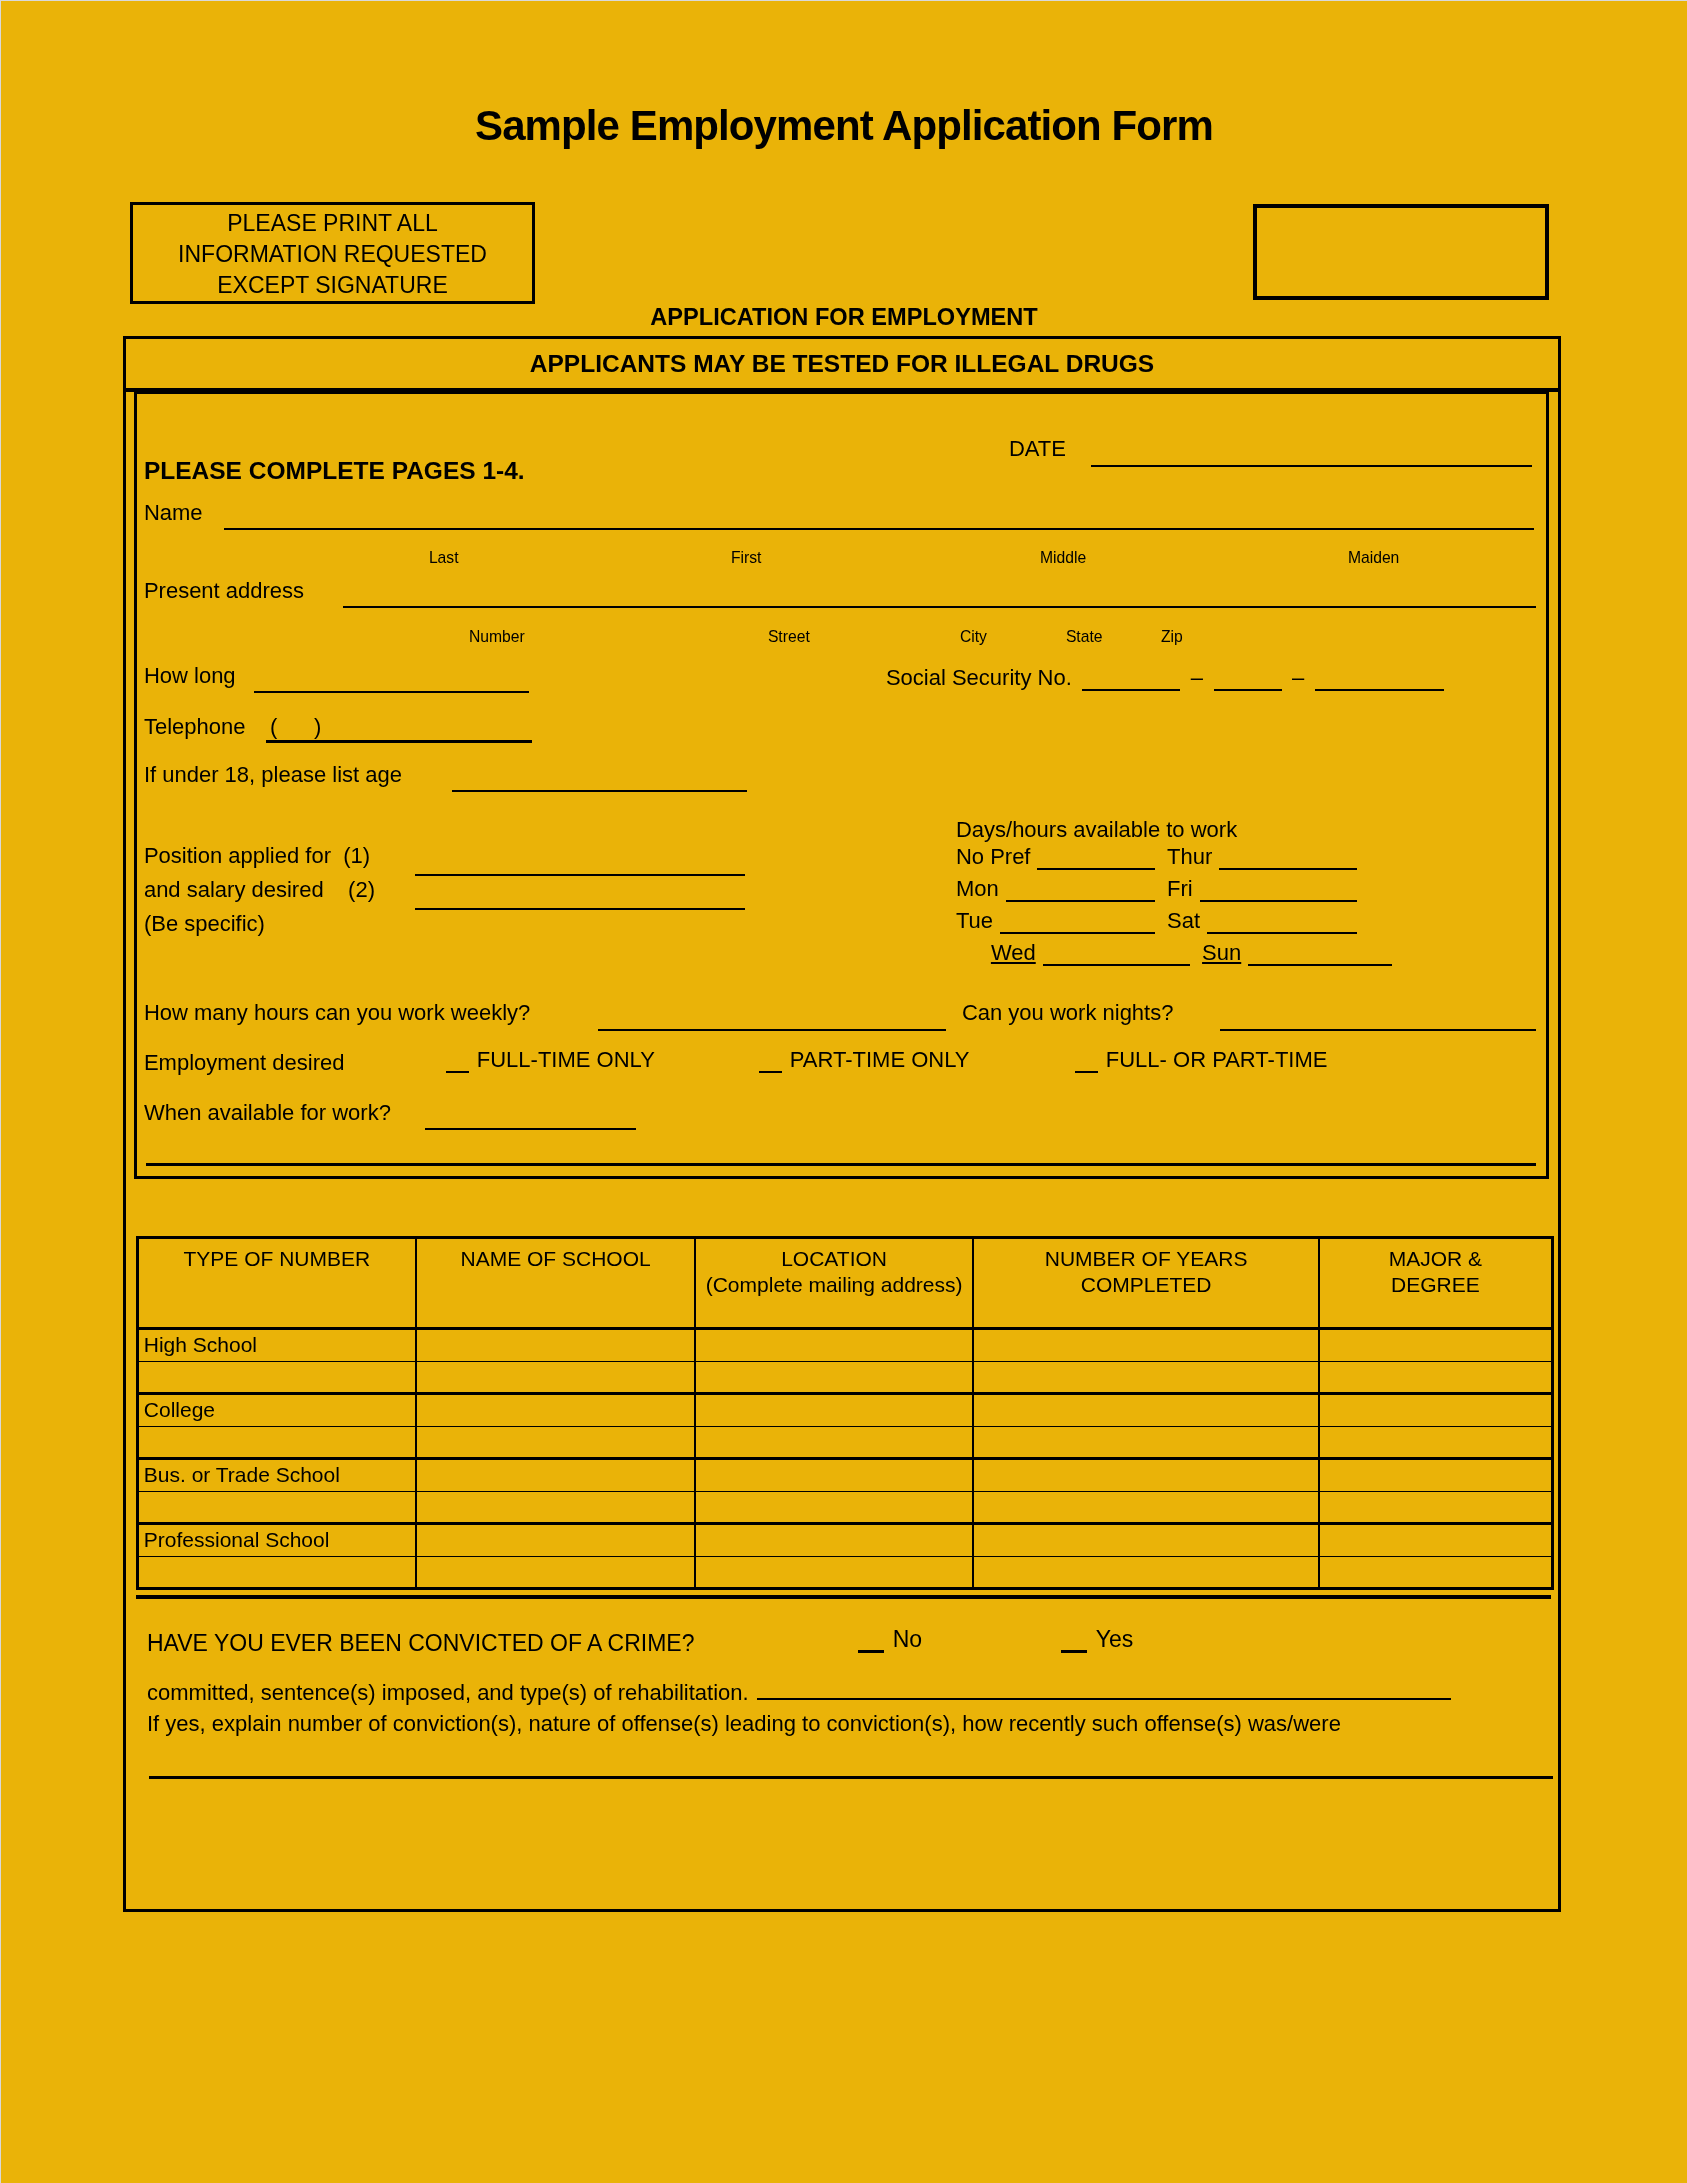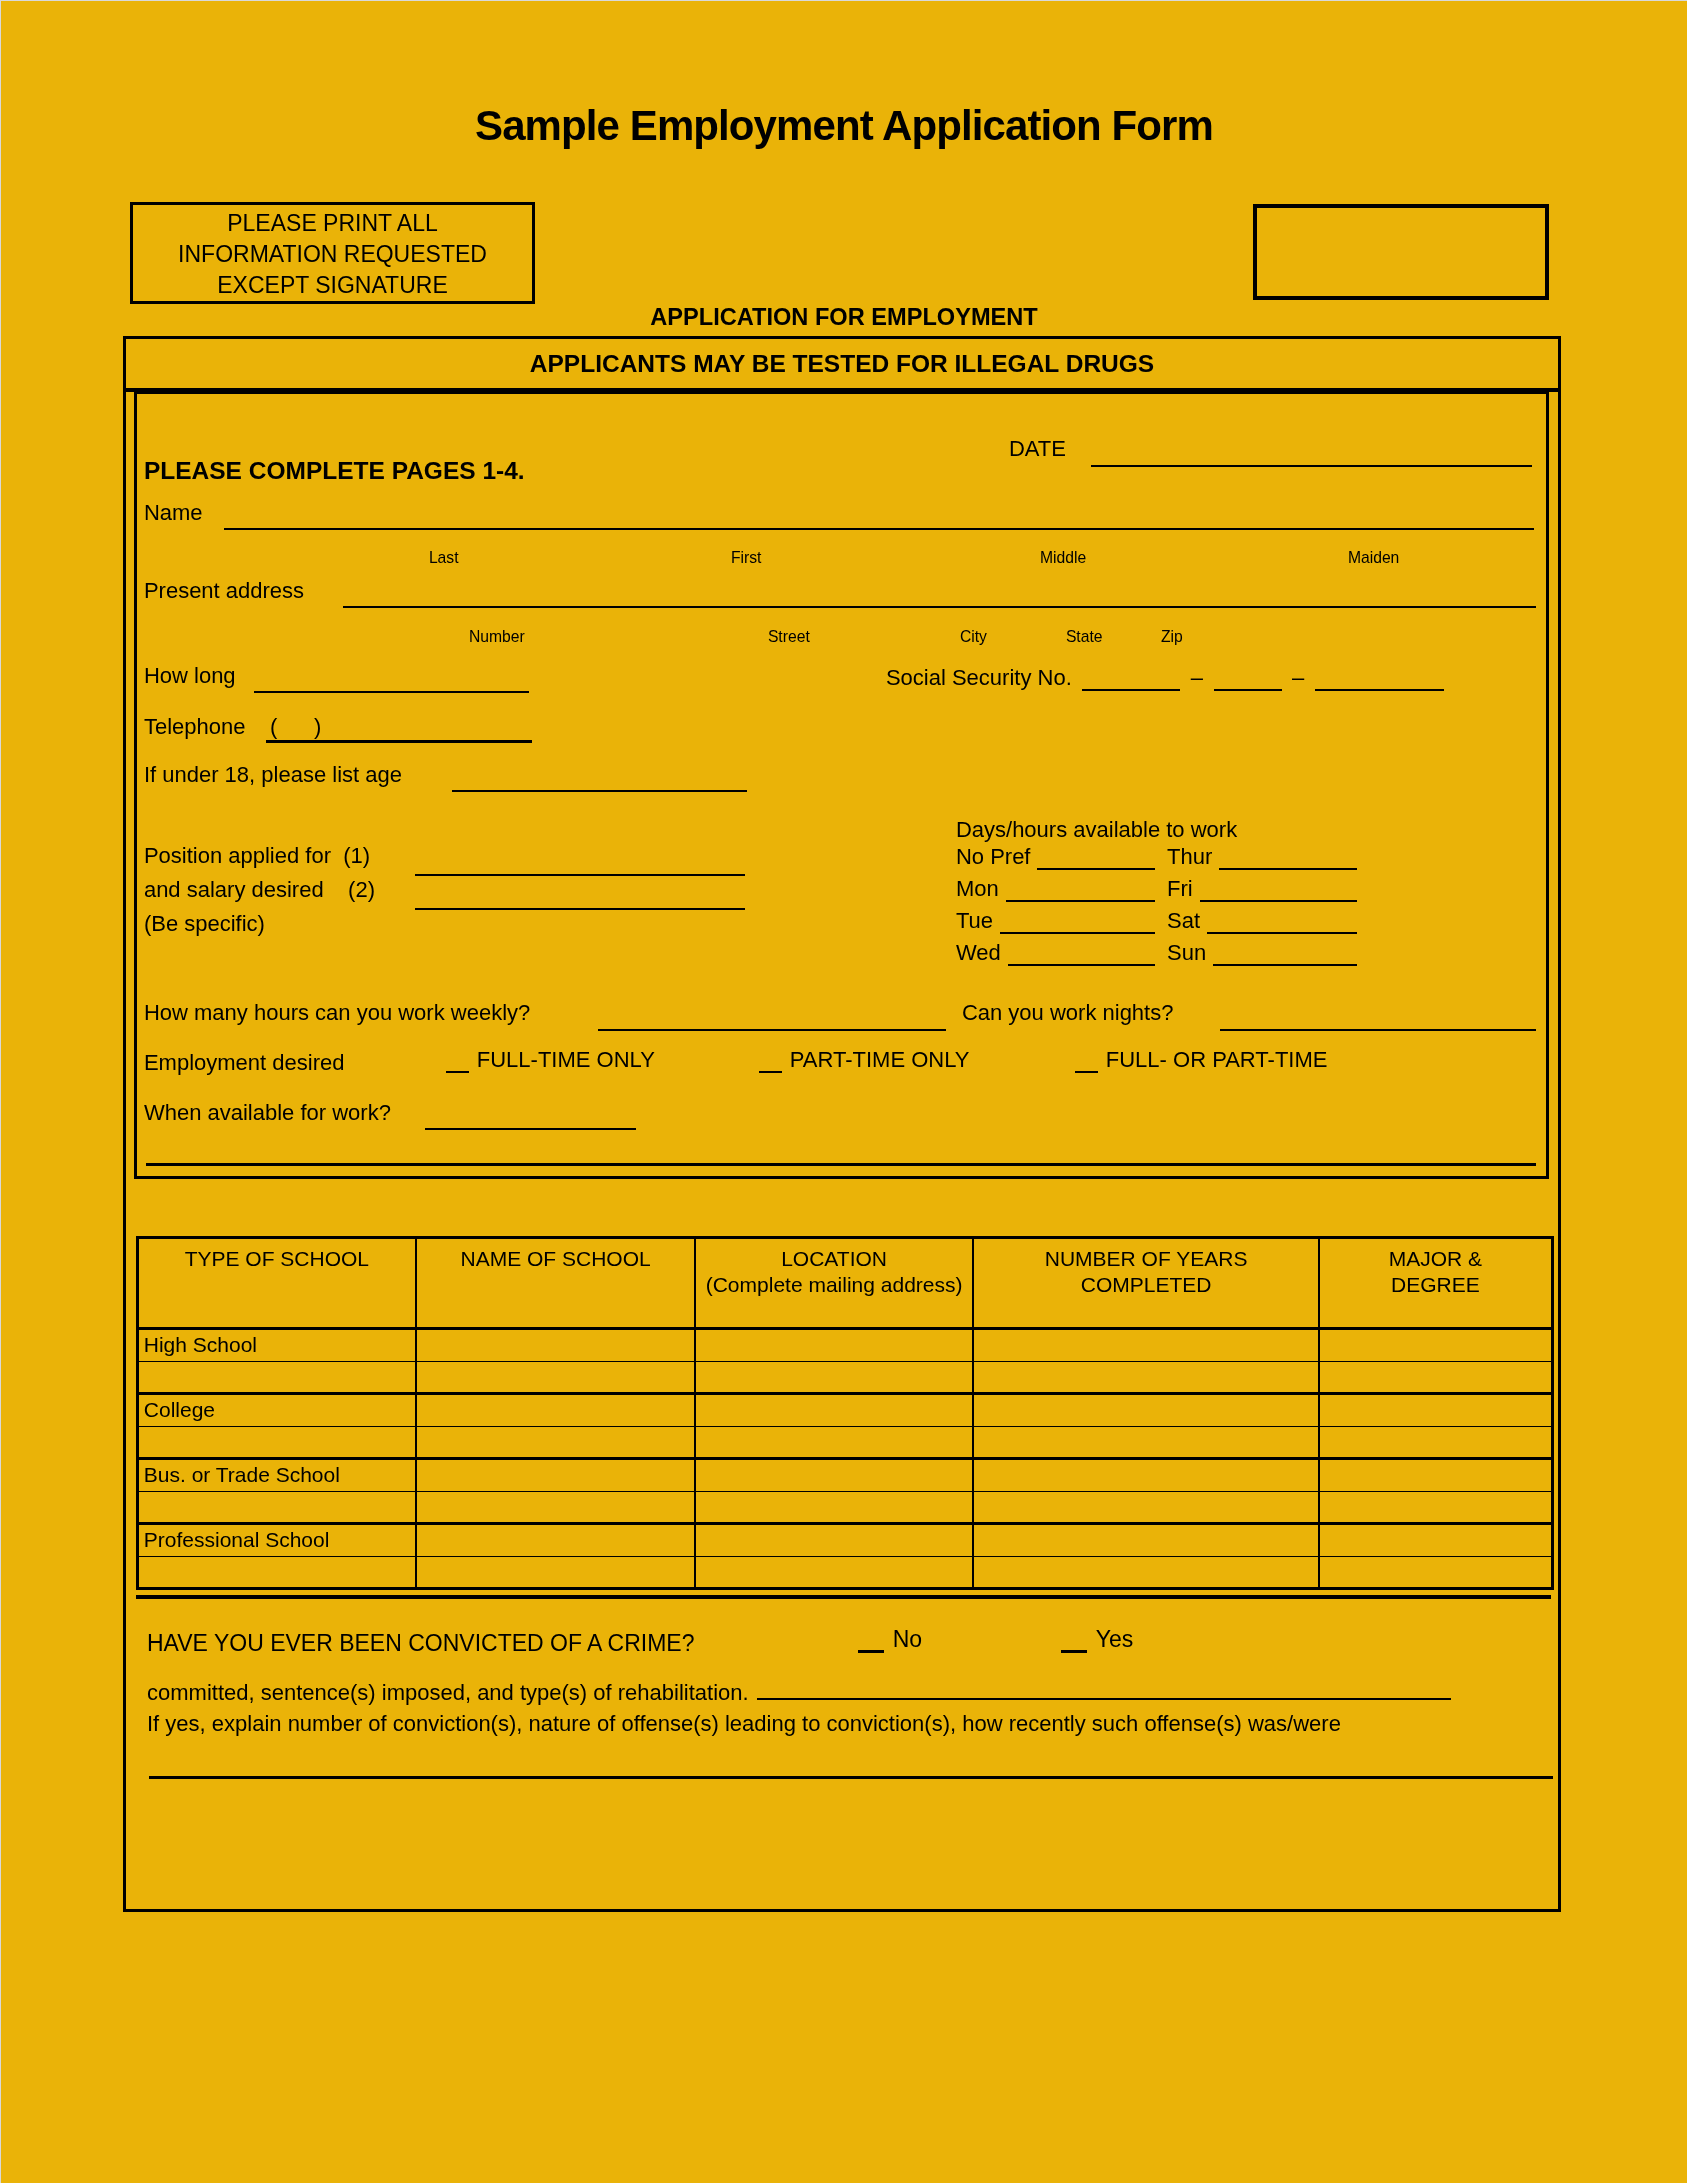--- a/index.html
+++ b/index.html
@@ -133,21 +133,21 @@
       <div class="dayrow" style="left:819px;top:513px;">
         <span class="pair pa">
             <span class="lbl">Tue</span>
             <span class="dln"></span>
           </span>
         <span class="pair pb">
             <span class="lbl">Sat</span>
             <span class="dln"></span>
           </span>
       </div>
-      <div class="dayrow" style="left:819px;top:545px;">
+      <div class="dayrow" style="left:854px;top:545px;text-decoration:underline;">
         <span class="pair pa">
             <span class="lbl">Wed</span>
             <span class="dln"></span>
           </span>
         <span class="pair pb">
             <span class="lbl">Sun</span>
             <span class="dln"></span>
           </span>
       </div>
 
@@ -186,21 +186,21 @@
       <colgroup>
         <col style="width:279px">
           <col style="width:279px">
           <col style="width:278px">
           <col style="width:346px">
           <col style="width:233px">
       </colgroup>
       <thead>
         <tr>
           <th>
-              <div class="tht">TYPE OF SCHOOL</div>
+              <div class="tht">TYPE OF NUMBER</div>
               <div class="ths"></div>
             </th>
           <th>
               <div class="tht">NAME OF SCHOOL</div>
               <div class="ths"></div>
             </th>
           <th>
               <div class="tht">LOCATION</div>
               <div class="ths">(Complete mailing address)</div>
             </th>

